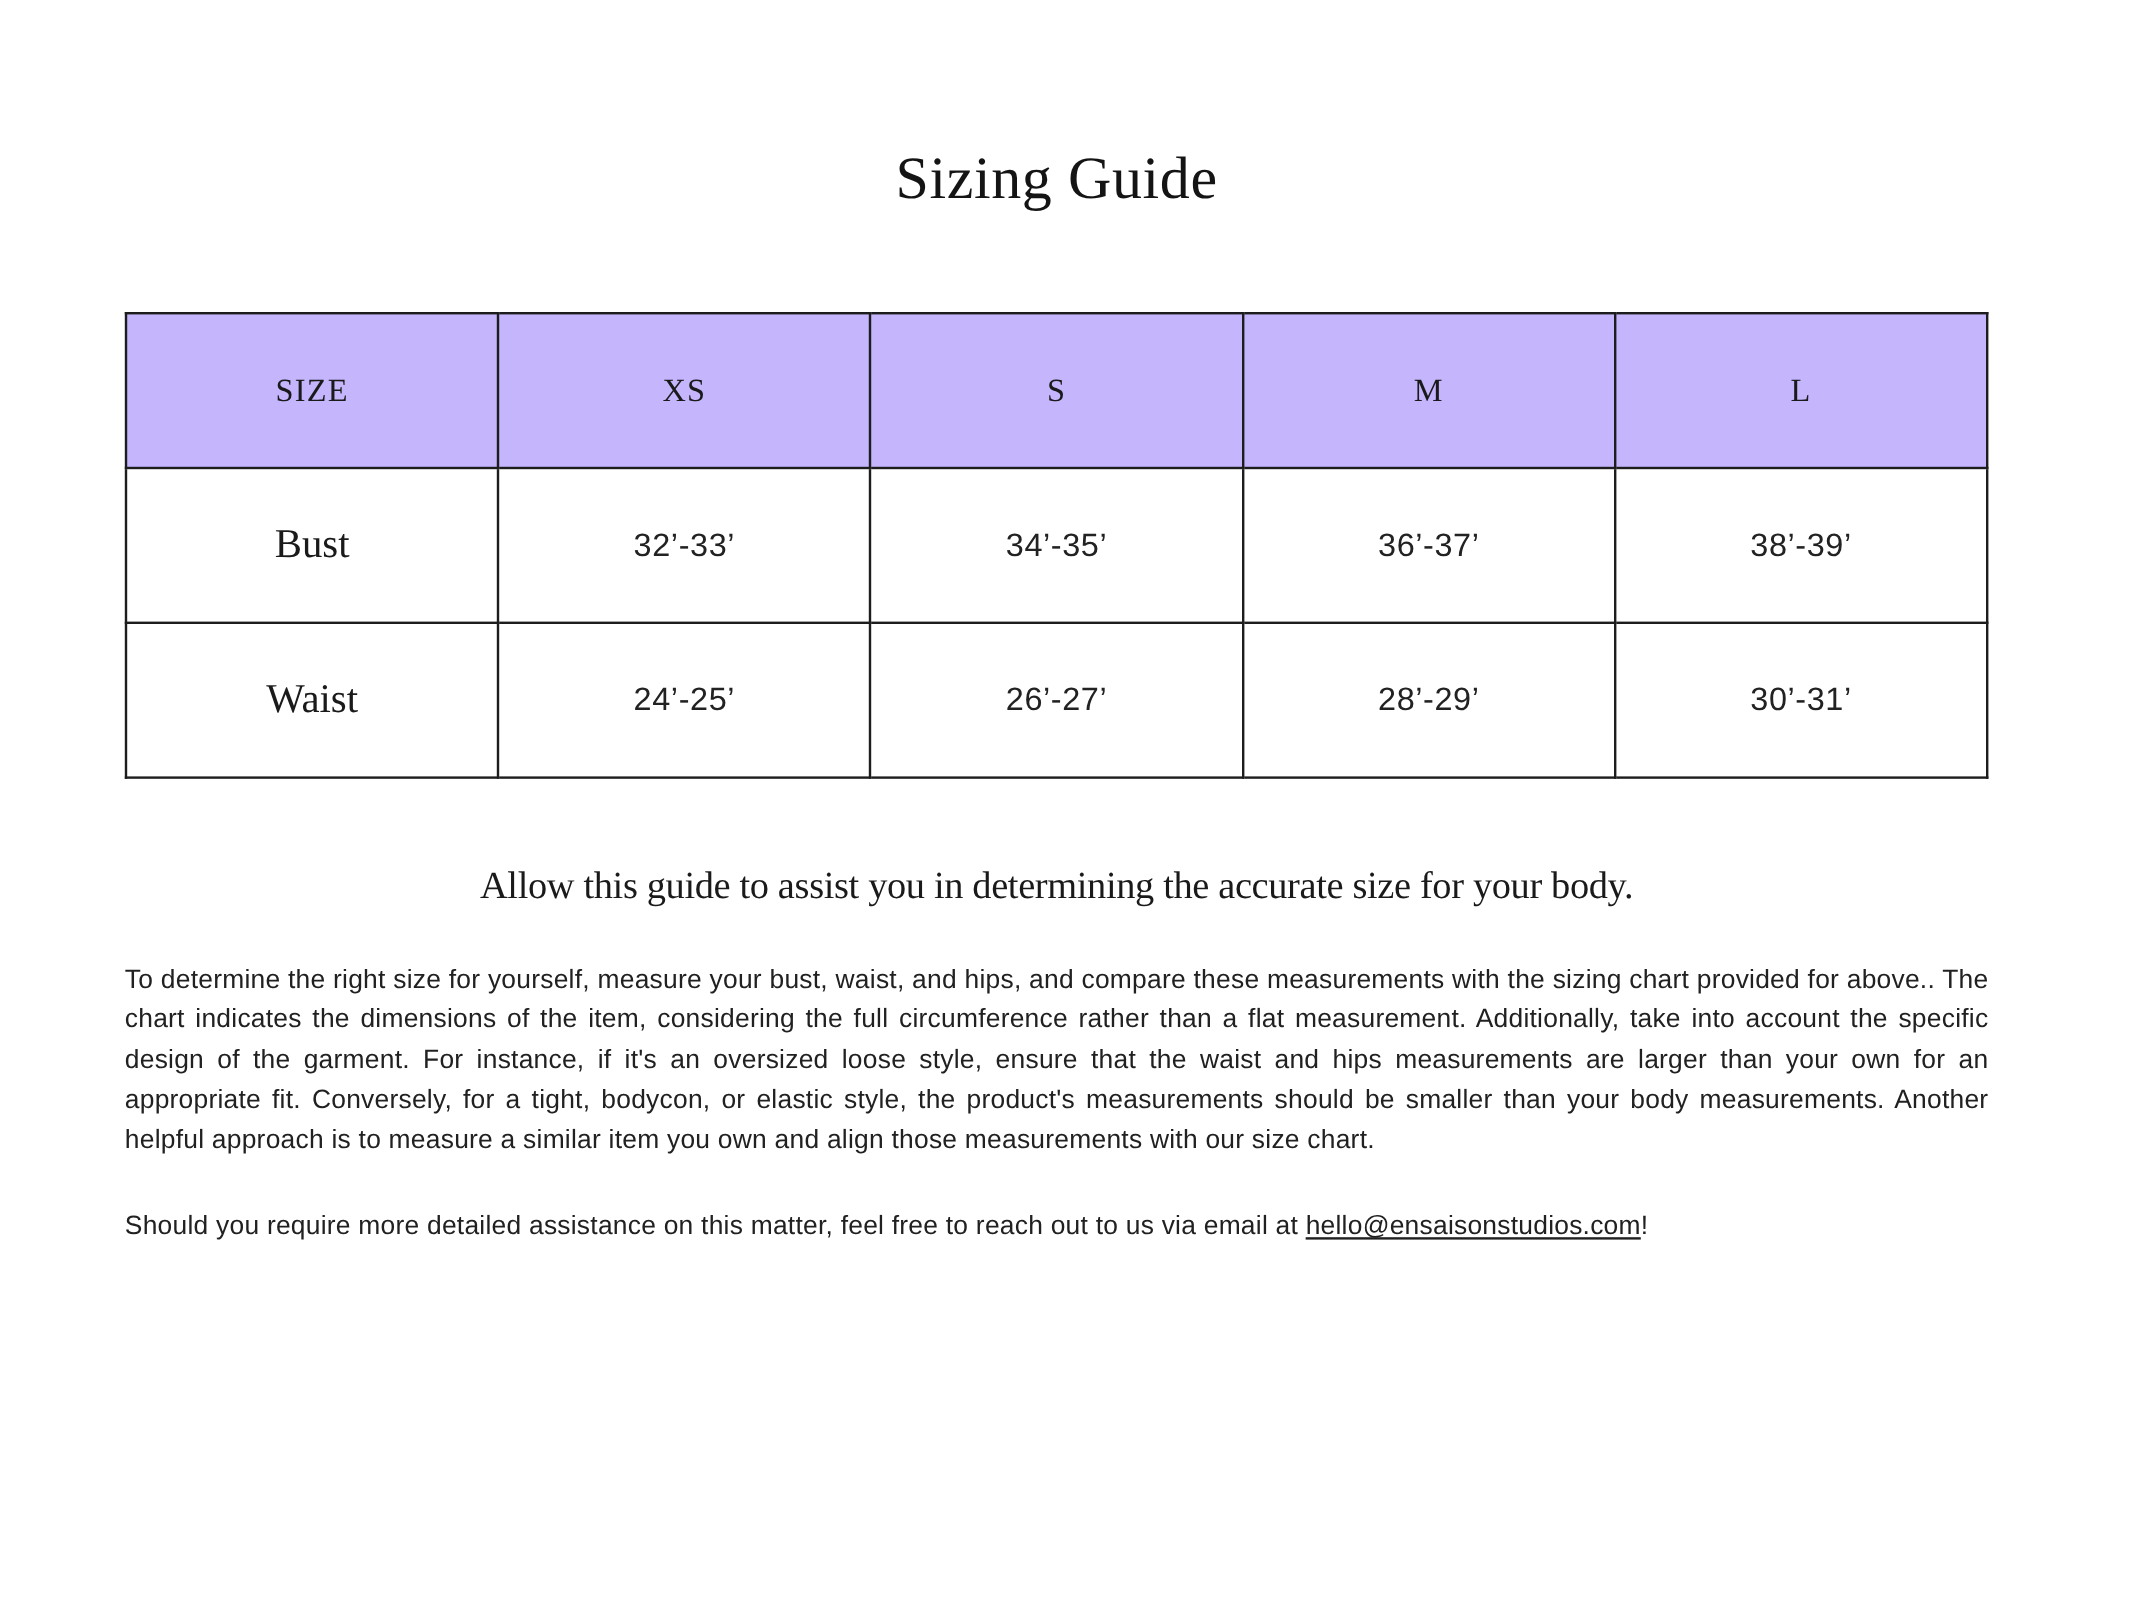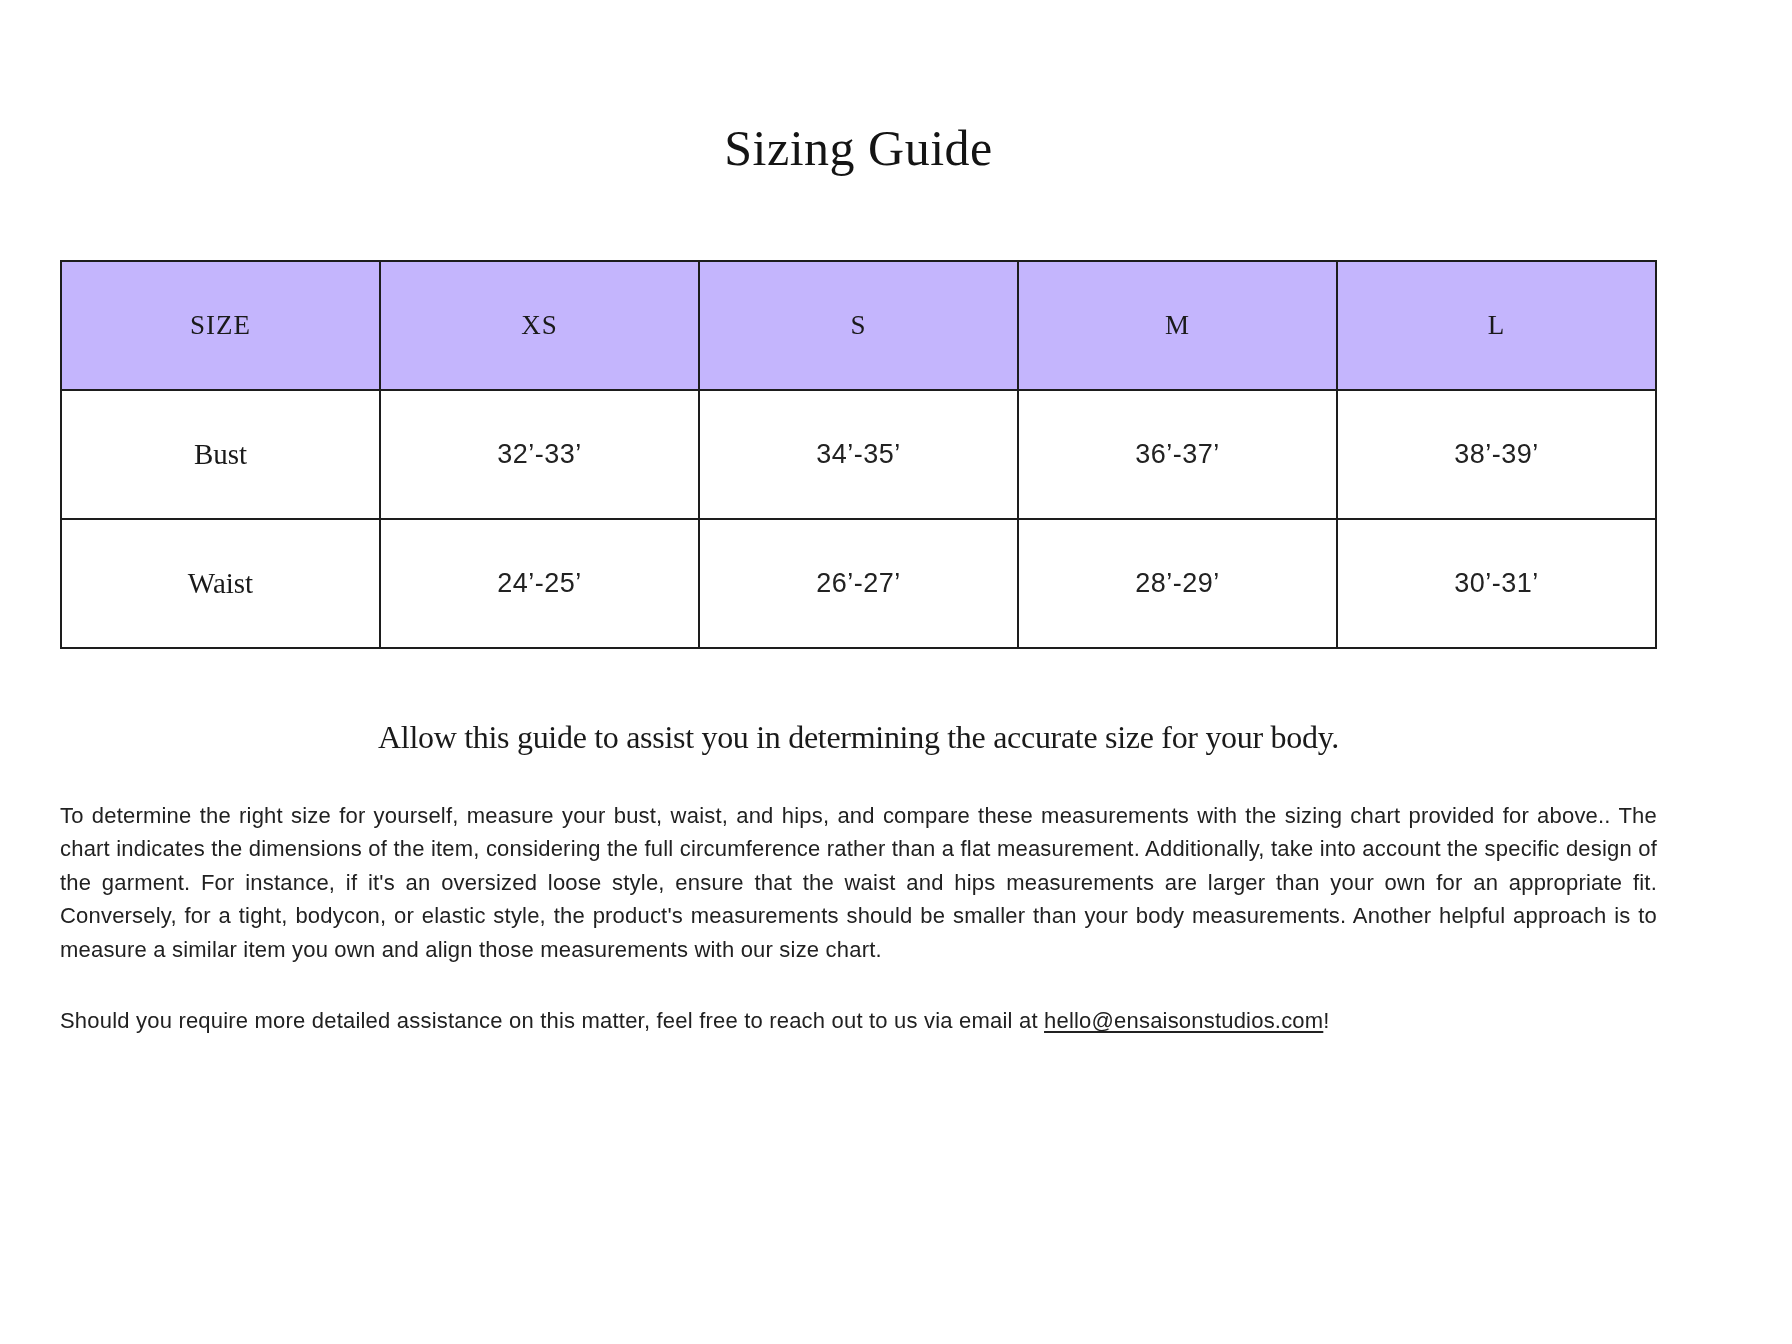--- a/index.html
+++ b/index.html
@@ -5,21 +5,21 @@
   * { margin: 0; padding: 0; box-sizing: border-box; }
   html, body {
     width: 1792px;
     height: 1344px;
     background: #ffffff;
     overflow: hidden;
     font-family: "Liberation Sans", sans-serif;
     color: #1e1e1e;
   }
   .content {
-    padding: 0 135px 0 60px;
+    padding: 0 135px 0 104px;
   }
   .page-title {
     margin-top: 120px;
     text-align: center;
     font-family: "Liberation Serif", "DejaVu Serif", serif;
     font-weight: 400;
     font-size: 50px;
     letter-spacing: 0.5px;
     color: #141414;
     line-height: 1.15;
@@ -41,21 +41,21 @@
   table.size-table th {
     background: #c4b5fd;
     font-family: "Liberation Serif", "DejaVu Serif", serif;
     font-weight: 400;
     font-size: 27px;
     letter-spacing: 1px;
     color: #1a1a1a;
   }
   table.size-table td.row-label {
     font-family: "Liberation Serif", "DejaVu Serif", serif;
-    font-size: 29px;
+    font-size: 34px;
     color: #1a1a1a;
   }
   table.size-table td.size-value {
     font-family: "Liberation Sans", sans-serif;
     font-size: 27px;
     letter-spacing: 0.5px;
     color: #222222;
   }
   .subheading {
     margin-top: 68px;

